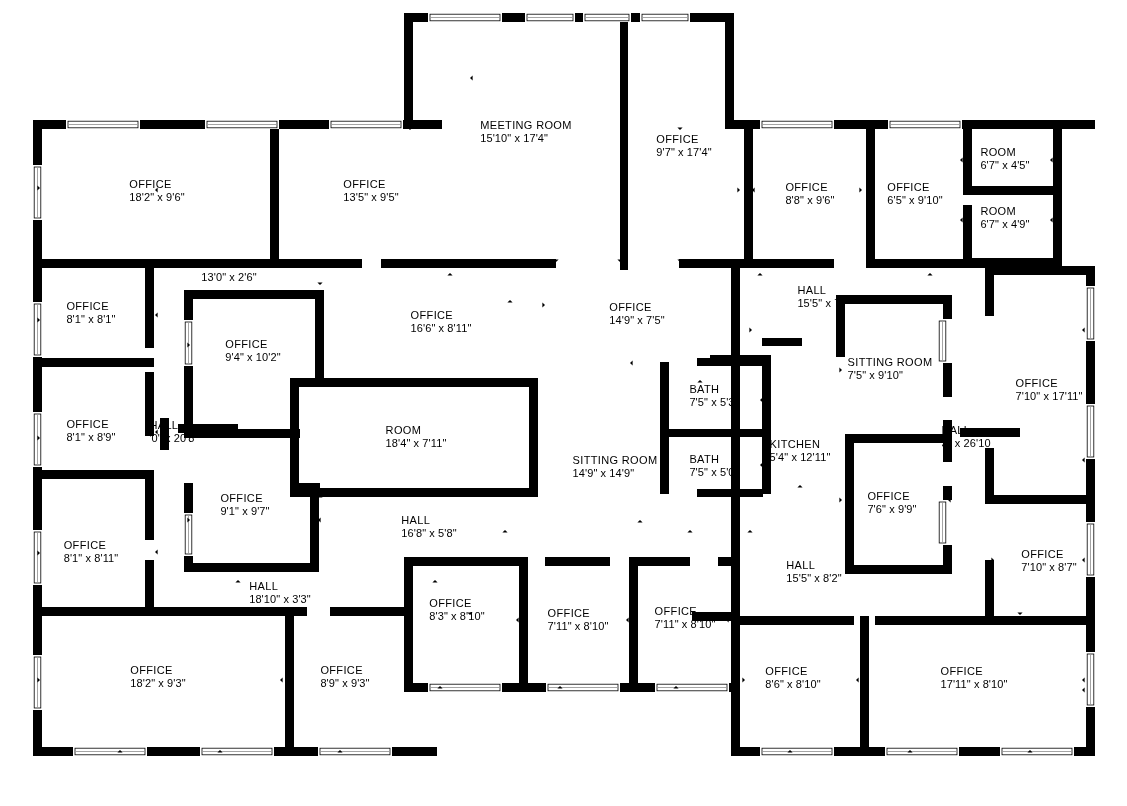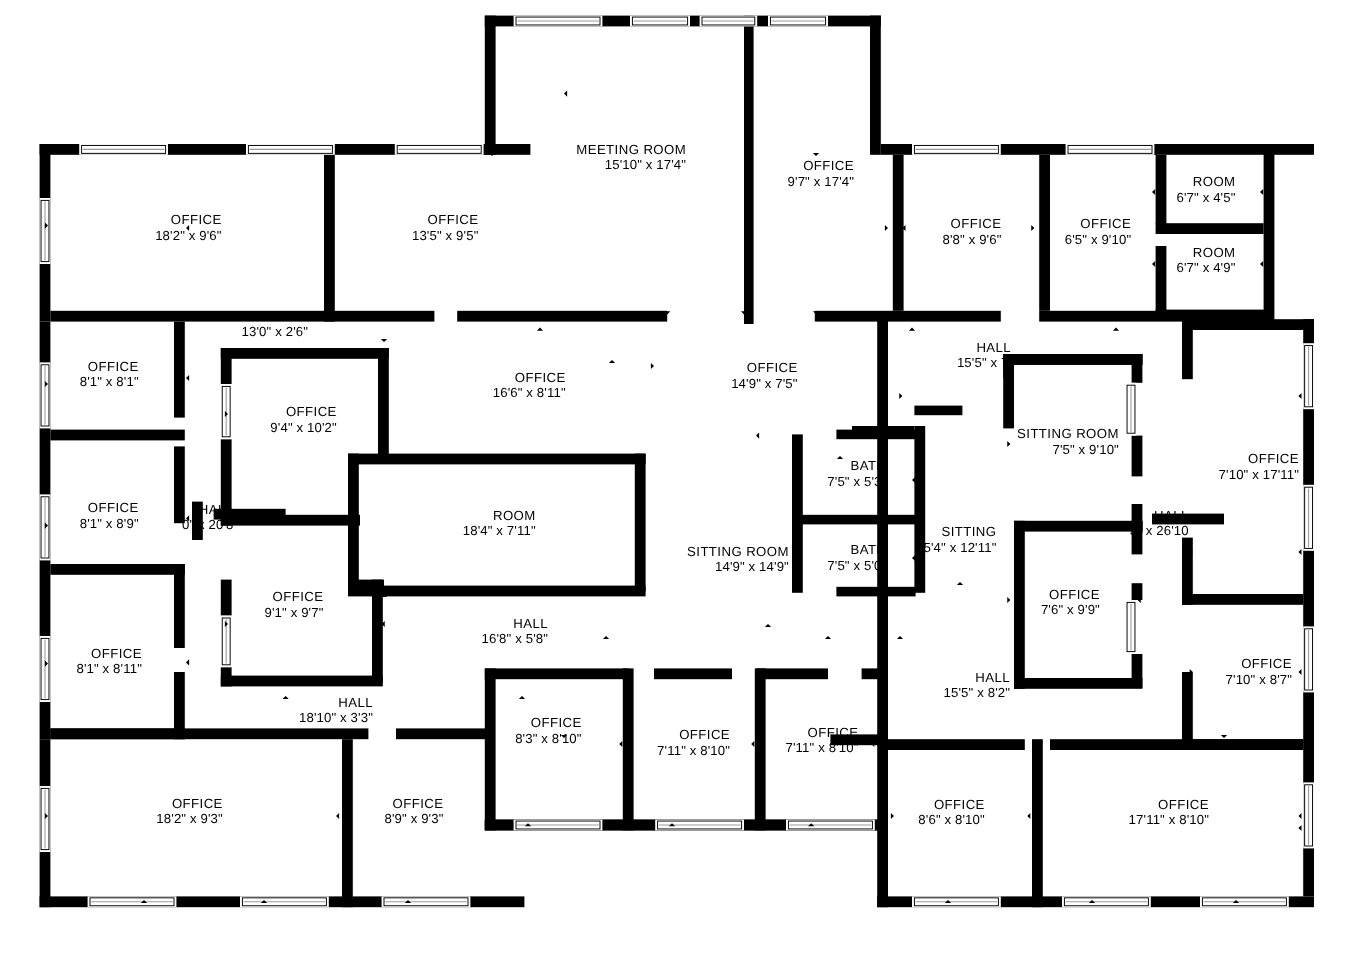--- a/index.html
+++ b/index.html
@@ -24,21 +24,21 @@
     top: 0;
     left: 0;
     width: 1127px;
     height: 806px;
     display: block;
   }
   .wall { fill: #000000; }
   .win-glass { fill: #ffffff; stroke: #000000; stroke-width: 0.8; }
   .room-label {
     position: absolute;
-    text-align: right;
+    text-align: left;
     color: #000000;
     font-family: "Liberation Sans", sans-serif;
     line-height: 1.18;
     white-space: nowrap;
     transform: translate(-50%, -50%);
     pointer-events: none;
   }
   .room-label .rl-name {
     display: block;
     font-size: 11px;
@@ -500,21 +500,21 @@
       </div>
       <div class="room-label" style="left: 416px; top: 437px;">
         <span class="rl-name">ROOM</span>
         <span class="rl-dim">18'4" x 7'11"</span>
       </div>
       <div class="room-label" style="left: 714px; top: 396px;">
         <span class="rl-name">BATH</span>
         <span class="rl-dim">7'5" x 5'3"</span>
       </div>
       <div class="room-label" style="left: 800px; top: 451px;">
-        <span class="rl-name">SITTING</span>
+        <span class="rl-name">KITCHEN</span>
         <span class="rl-dim">5'4" x 12'11"</span>
       </div>
       <div class="room-label" style="left: 966px; top: 437px;">
         <span class="rl-name">HALL</span>
         <span class="rl-dim">3" x 26'10</span>
       </div>
       <div class="room-label" style="left: 615px; top: 467px;">
         <span class="rl-name">SITTING ROOM</span>
         <span class="rl-dim">14'9" x 14'9"</span>
       </div>

